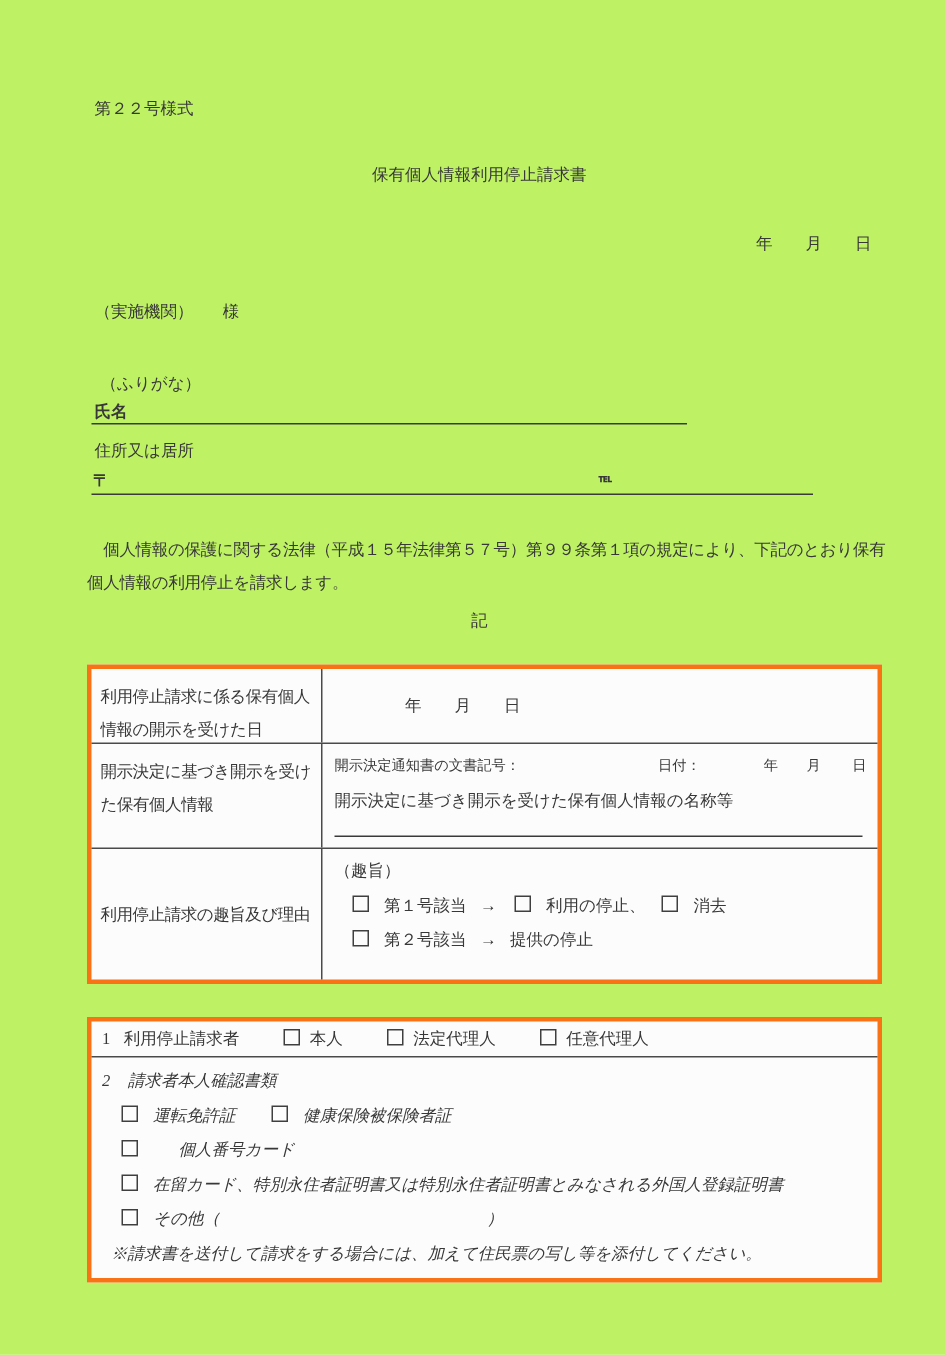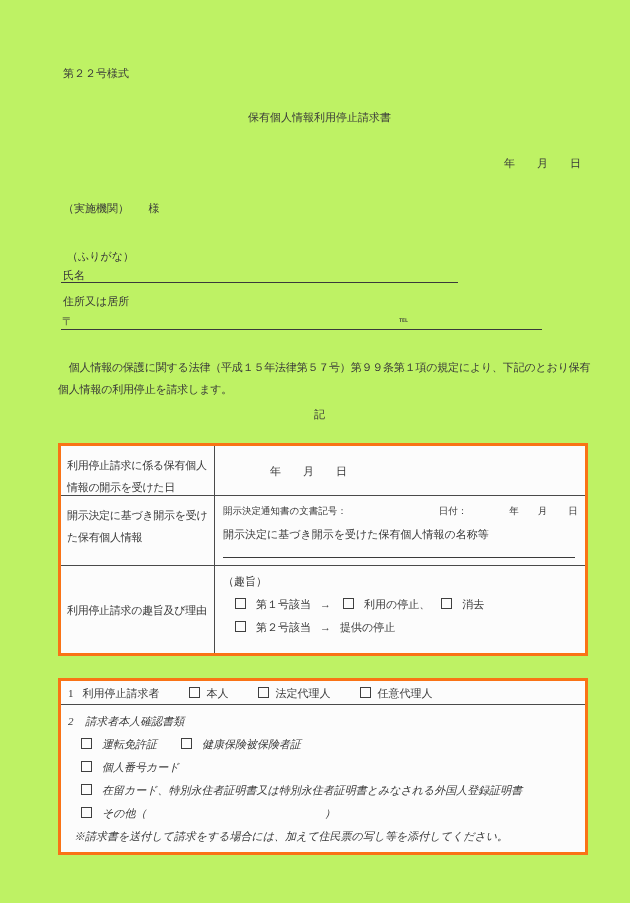--- a/index.html
+++ b/index.html
@@ -11,21 +11,21 @@
   }
   .page{
     position:relative;width:630px;height:903px;
     background:#bef264;overflow:hidden;
     font-size:11px;line-height:14px;
   }
   .abs{position:absolute;}
   .center{left:58px;width:523px;text-align:center;}
   .right{left:58px;width:523px;text-align:right;}
   
-  .fill-line{border-bottom:1px solid #3a3a3a;box-sizing:border-box;}
+  .fill-line{border-bottom:1px solid #3a3a3a;box-sizing:border-box;font-weight:bold;}
   
   .tbl{position:absolute;left:58px;width:530px;border:3px solid #f97316;box-sizing:border-box;background:#fcfcfc;}
   .trow{display:flex;border-top:1px solid #4a4a4a;box-sizing:border-box;}
   .trow:first-child{border-top:none;}
   .hcell{width:154px;flex:0 0 154px;border-right:1px solid #4a4a4a;box-sizing:border-box;
          padding:8px 5px 0 6px;line-height:22px;letter-spacing:-0.3px;}
   .vcell{flex:1 1 auto;box-sizing:border-box;}
   .vcenter{display:flex;align-items:center;}
   
   .cb{display:inline-block;width:9px;height:9px;border:1px solid #3f3f3f;
@@ -137,21 +137,21 @@
 
     <div class="t2r2">
       <div class="cl-line">
         <span class="num">2</span>
         <span>請求者本人確認書類</span>
       </div>
       <div class="cl-line indent13">
         <span class="cb"></span><span style="margin-left:3px;">運転免許証</span><span class="cb" style="margin-left:24px;"></span><span style="margin-left:3px;">健康保険被保険者証</span>
       </div>
       <div class="cl-line indent13">
-        <span class="cb"></span><span style="margin-left:3px;">個人番号カード</span>
+        <span class="cb"></span><span style="margin-left:20px;">個人番号カード</span>
       </div>
       <div class="cl-line indent13">
         <span class="cb"></span><span style="margin-left:3px;">在留カード、特別永住者証明書又は特別永住者証明書とみなされる外国人登録証明書</span>
       </div>
       <div class="cl-line indent13">
         <span class="cb"></span><span style="margin-left:3px;">その他（</span><span class="paren-gap"></span><span>）</span>
       </div>
       <div class="cl-line" style="padding-left:6px;">※請求書を送付して請求をする場合には、加えて住民票の写し等を添付してください。</div>
     </div>
 

